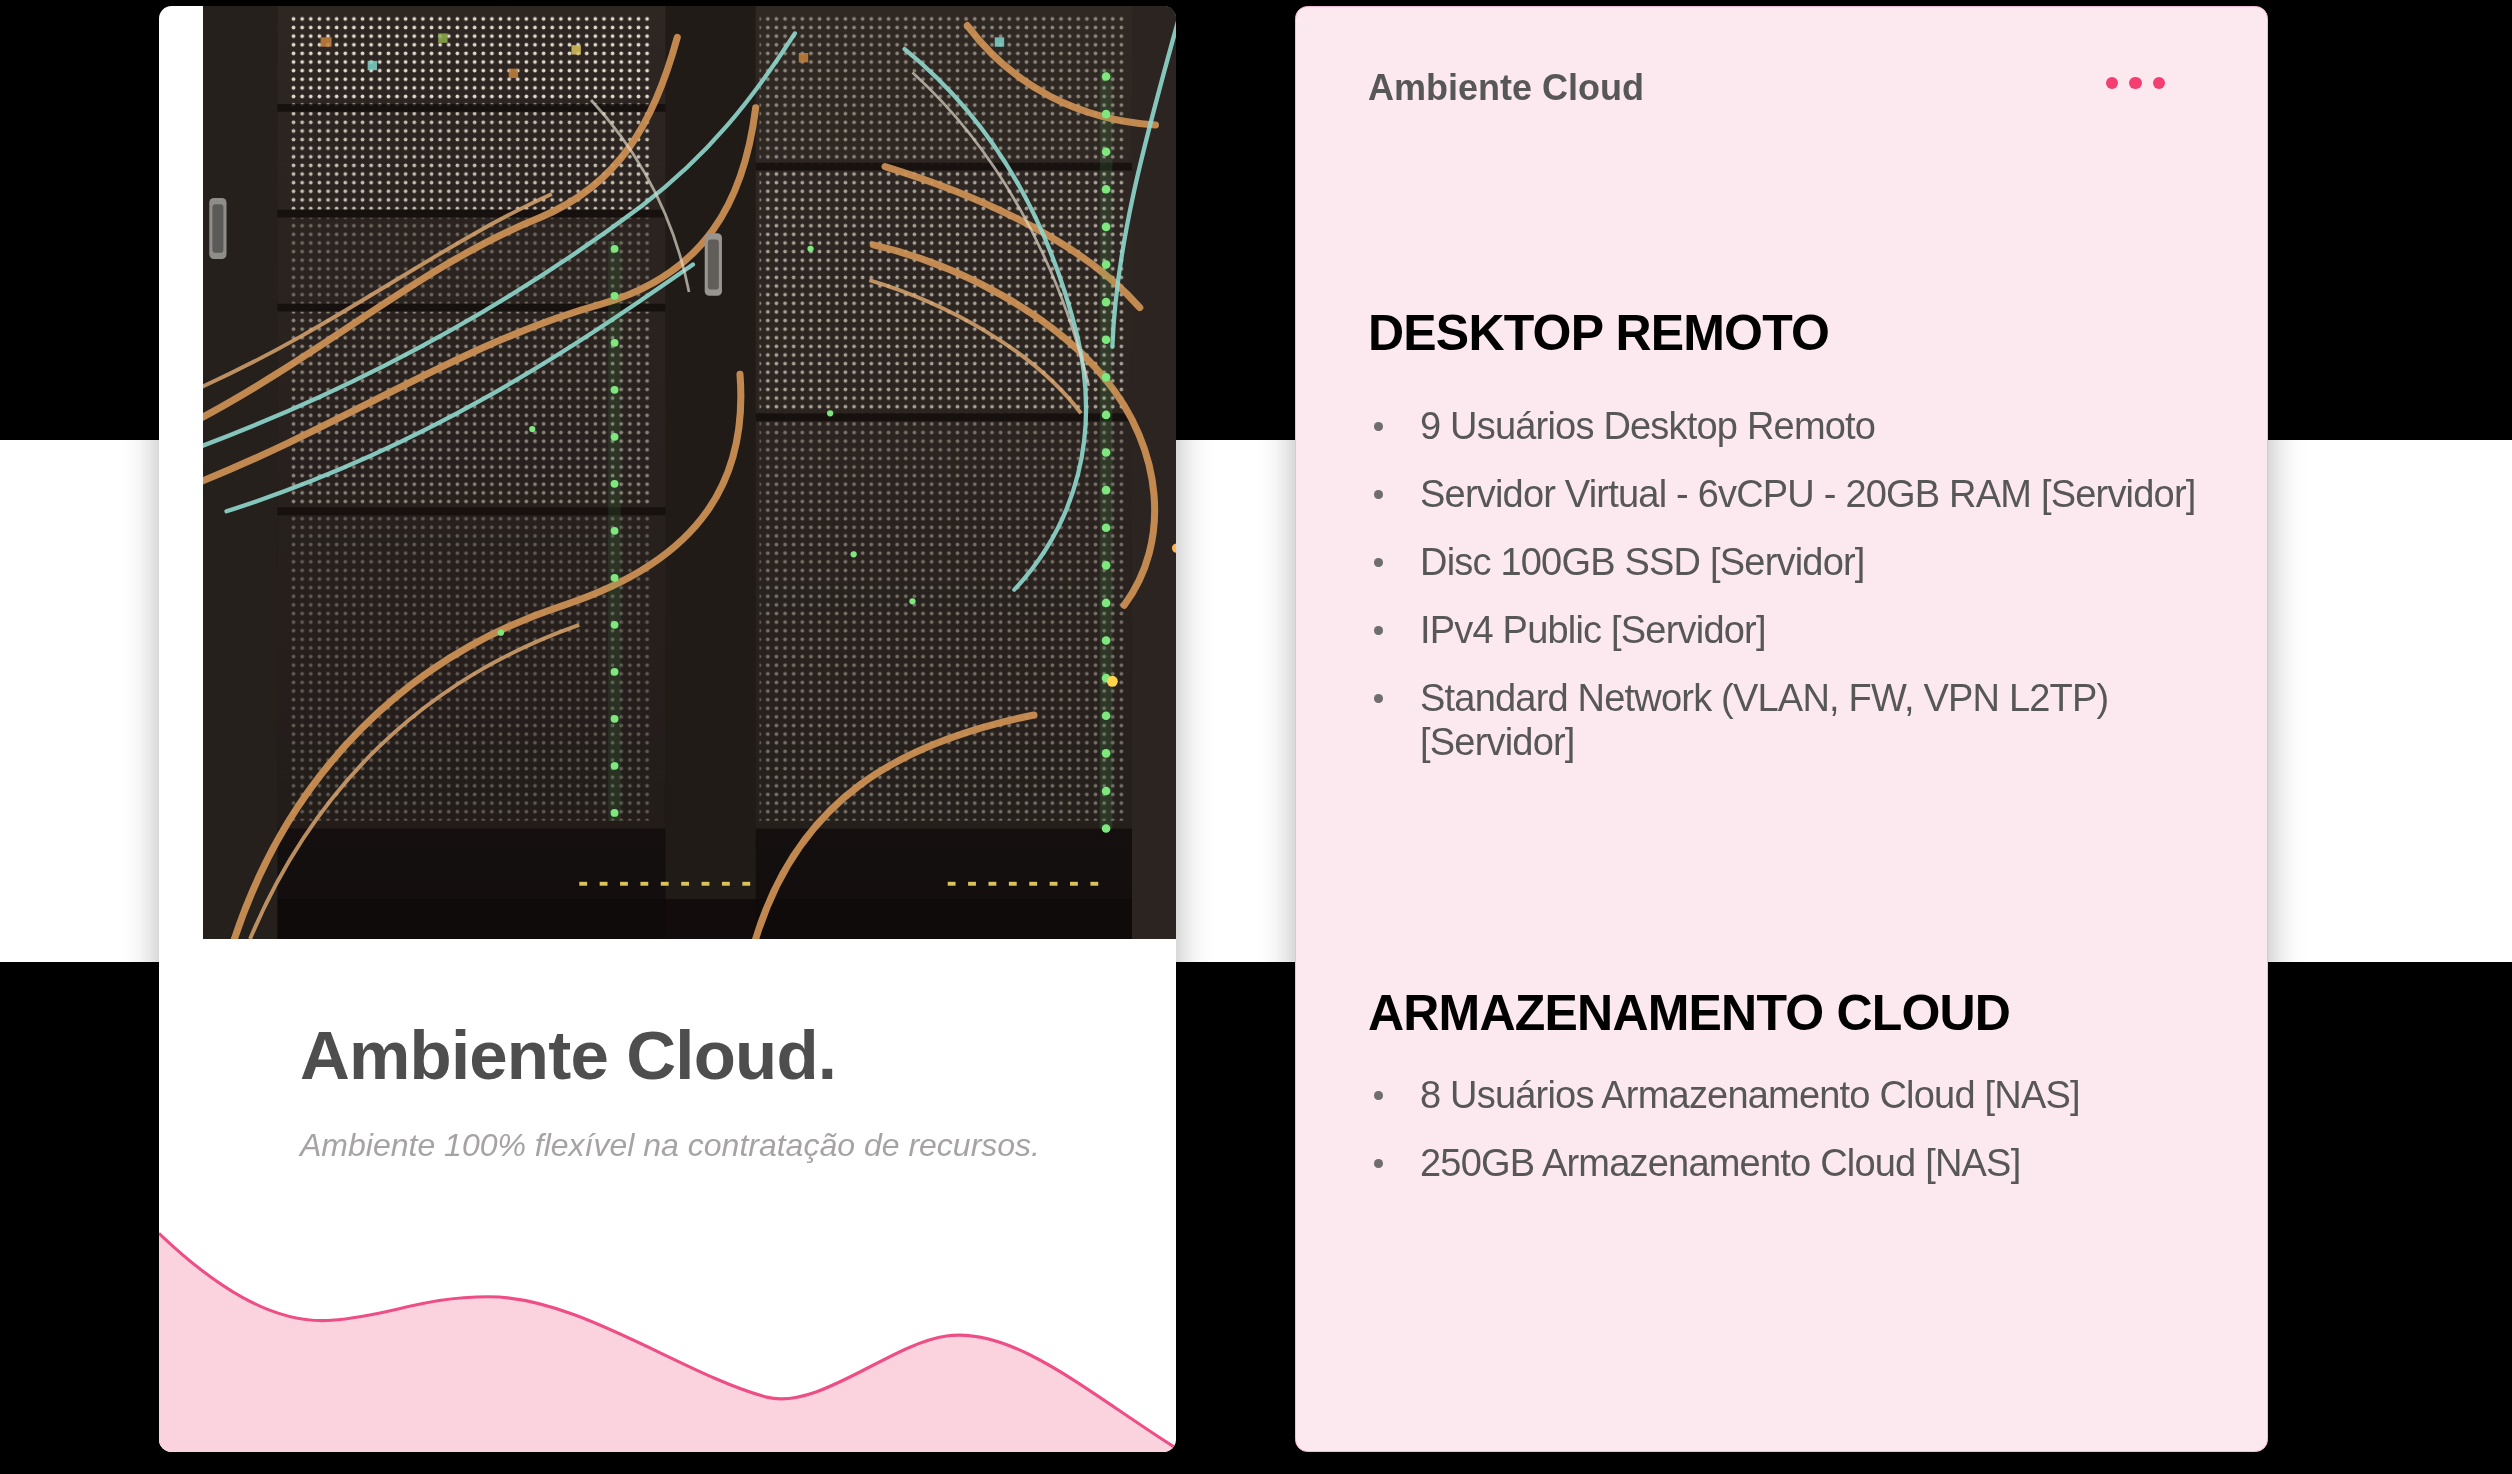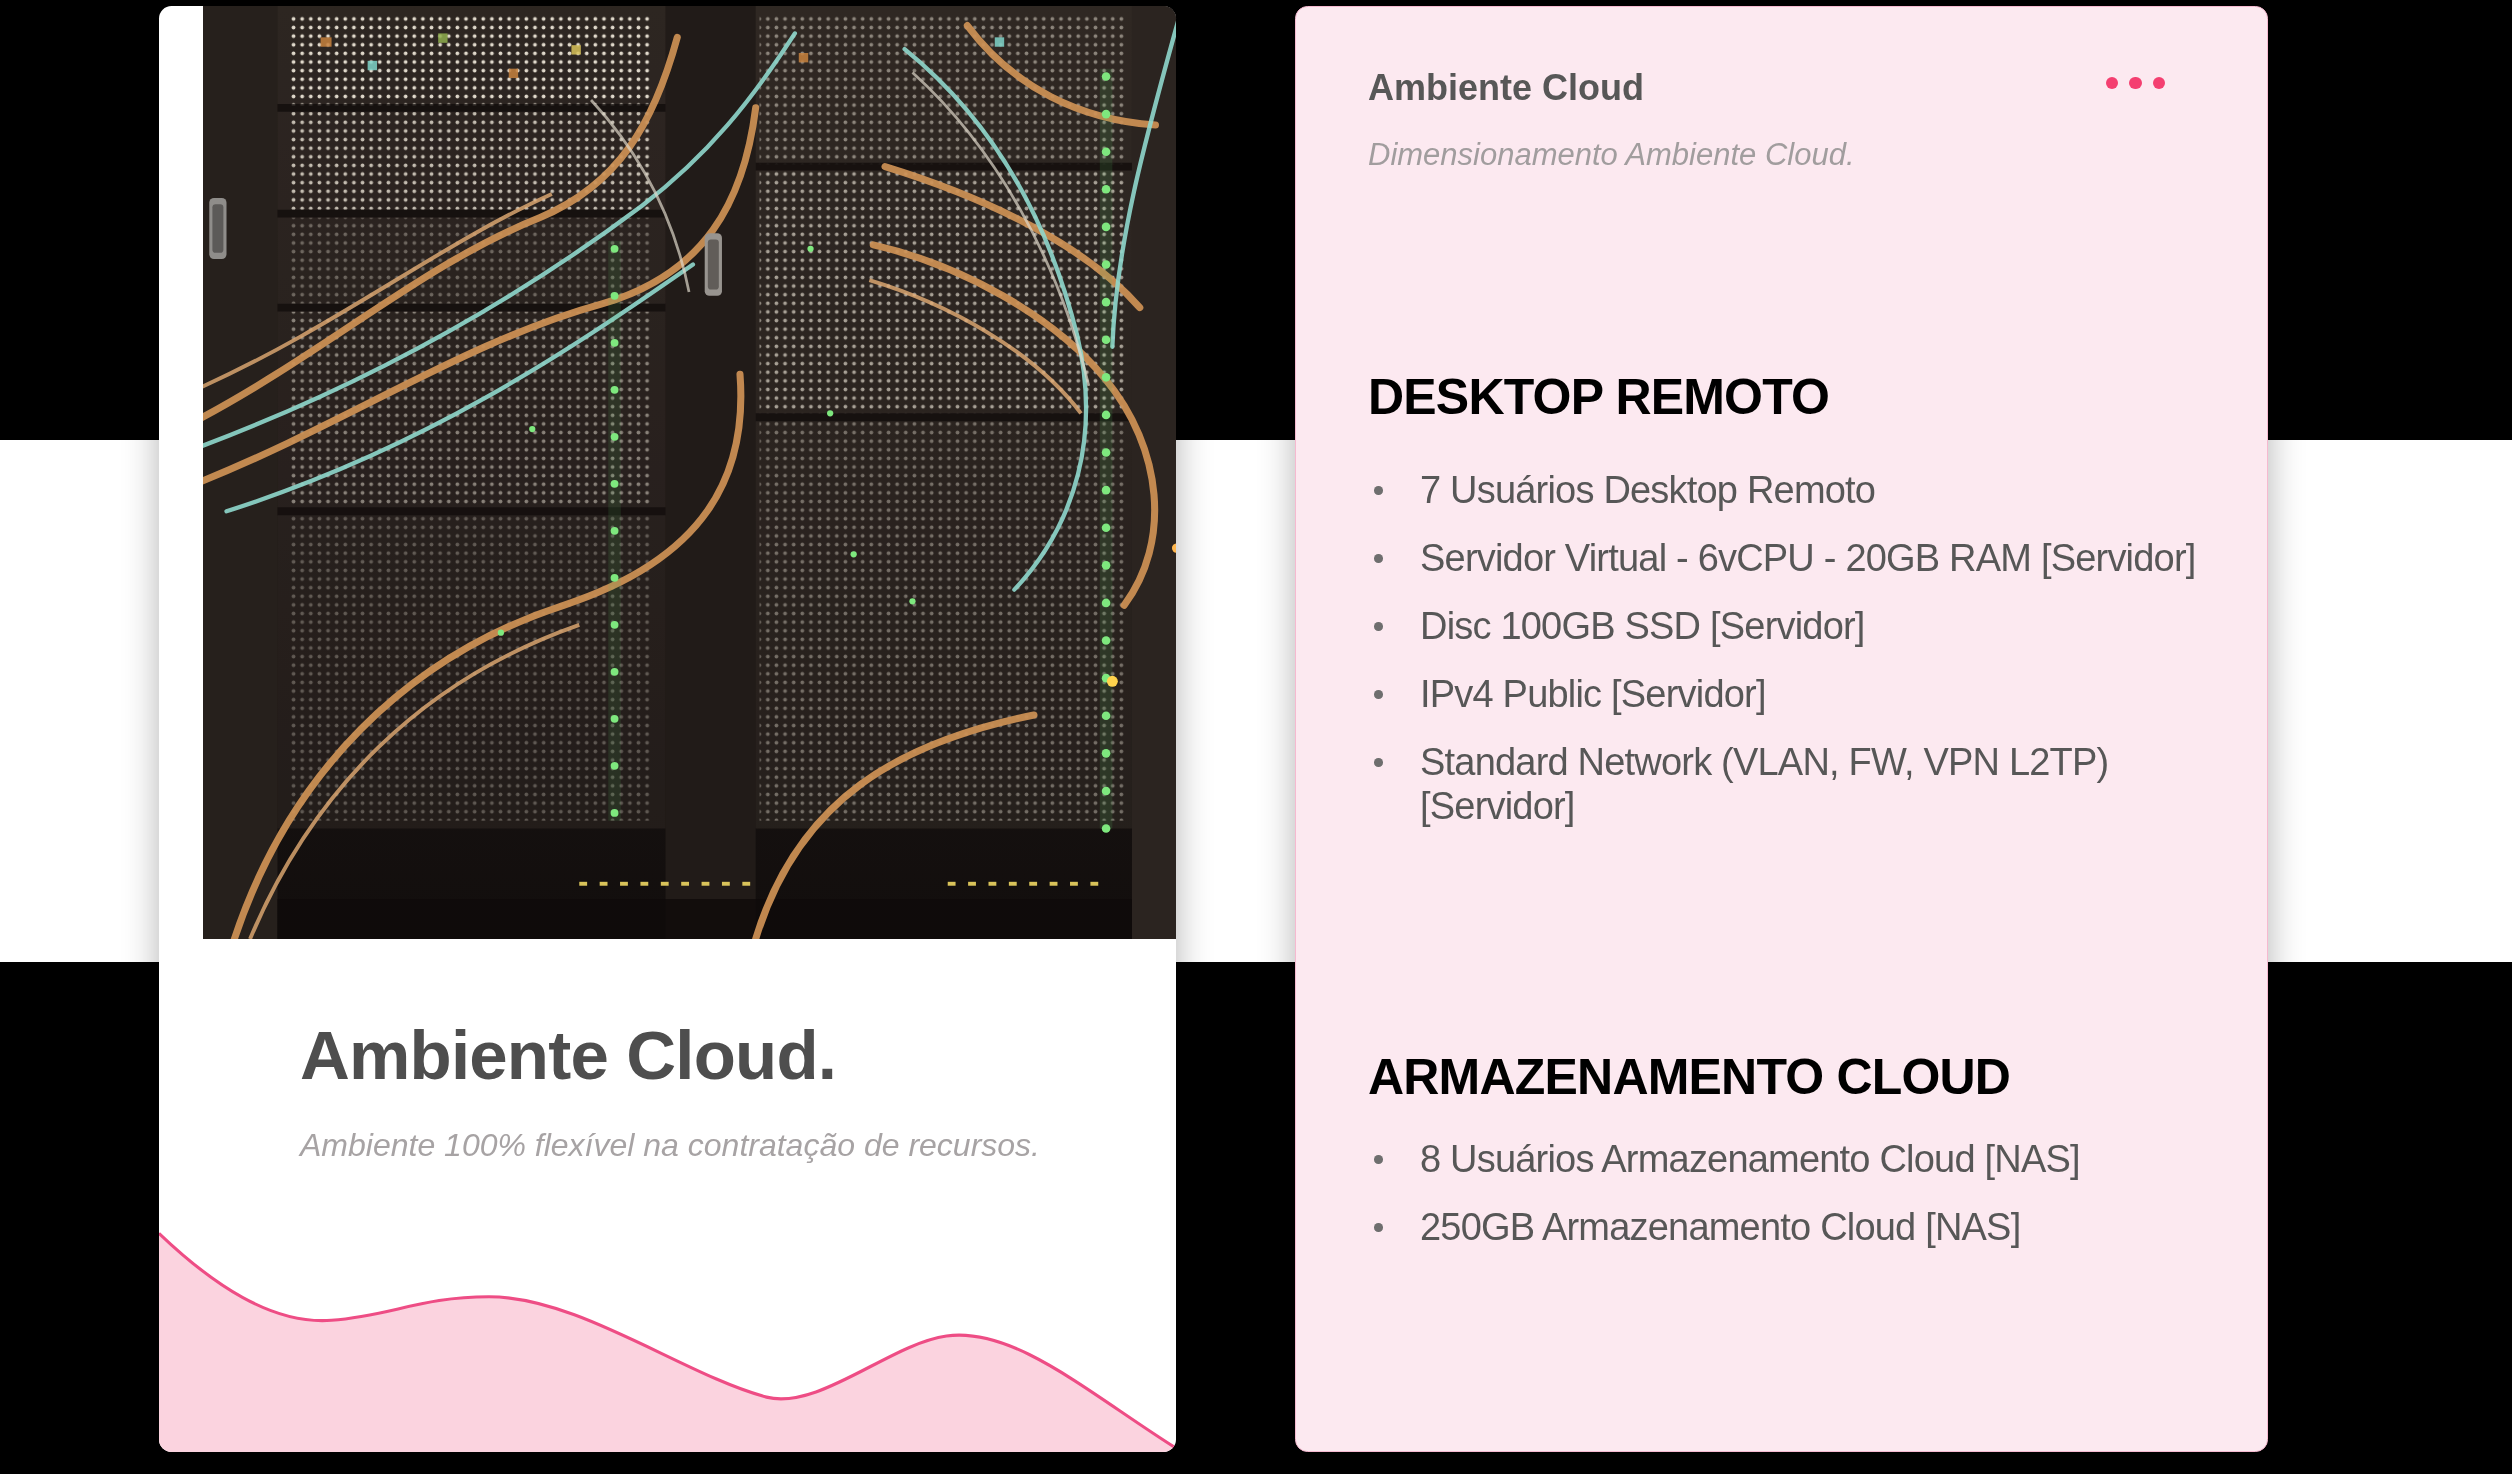--- a/index.html
+++ b/index.html
@@ -218,25 +218,24 @@
 <div class="card card-right">
   <div class="r-inner">
     <div class="r-header">
       <h2 class="r-title">Ambiente Cloud</h2>
       <div class="dots">
         <i></i>
           <i></i>
           <i></i>
       </div>
     </div>
-    <p class="r-subtitle">Dimensionamento Ambiente Cloud.</p>
 
     <h3 class="section-h sh-1">DESKTOP REMOTO</h3>
     <ul class="items">
-      <li>7 Usuários Desktop Remoto</li>
+      <li>9 Usuários Desktop Remoto</li>
       <li>Servidor Virtual - 6vCPU - 20GB RAM [Servidor]</li>
       <li>Disc 100GB SSD [Servidor]</li>
       <li>IPv4 Public [Servidor]</li>
       <li>Standard Network (VLAN, FW, VPN L2TP) [Servidor]</li>
     </ul>
 
     <h3 class="section-h sh-2">ARMAZENAMENTO CLOUD</h3>
     <ul class="items second">
       <li>8 Usuários Armazenamento Cloud [NAS]</li>
       <li>250GB Armazenamento Cloud [NAS]</li>

